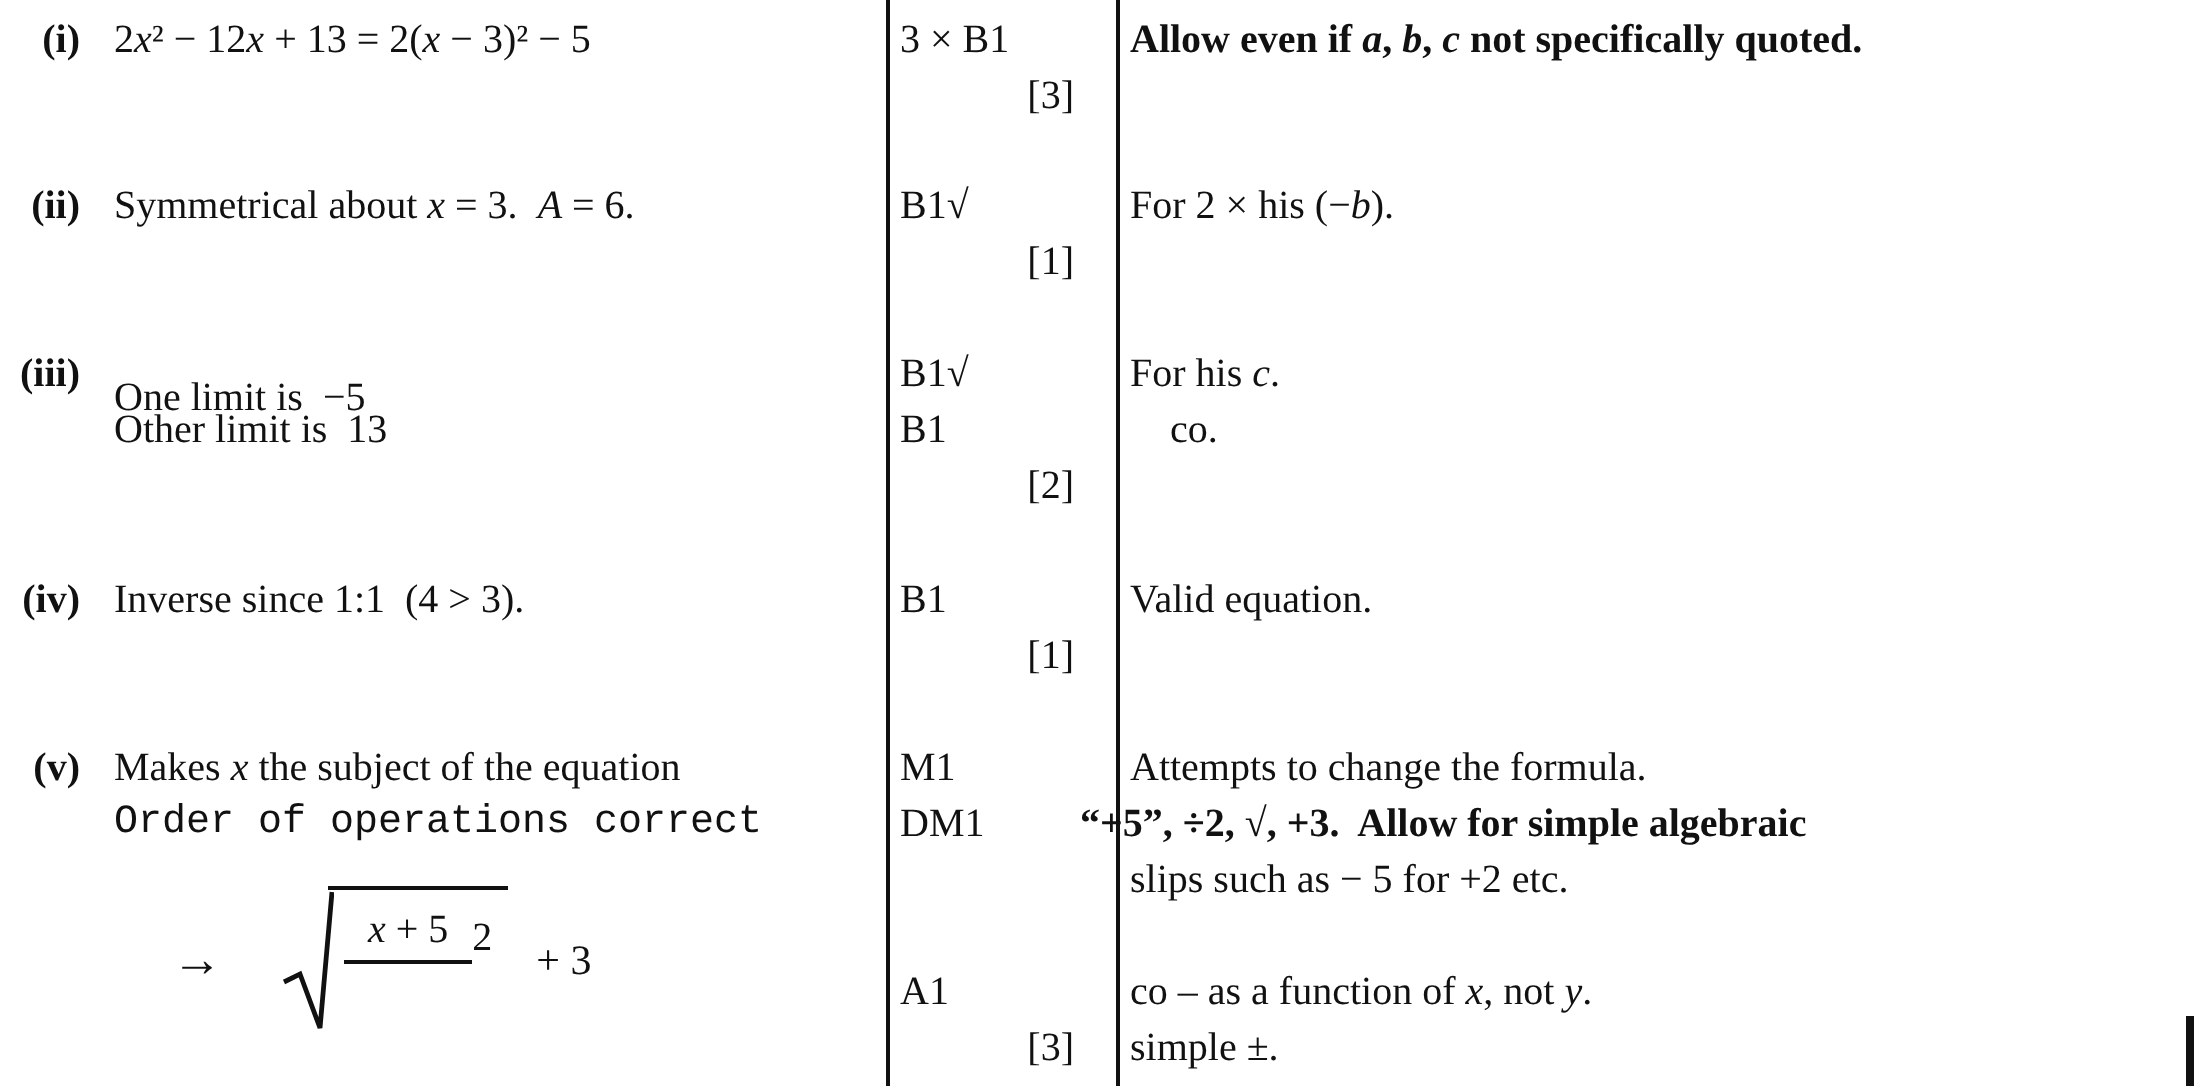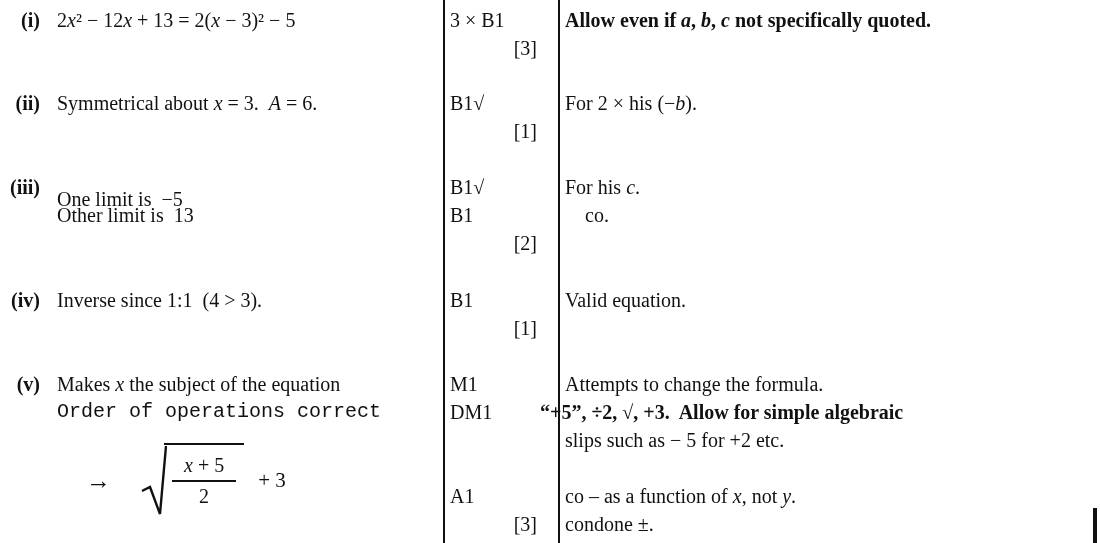--- a/index.html
+++ b/index.html
@@ -55,21 +55,20 @@
   .arrow { font-size: 25px; }
   .sqrt { display: flex; align-items: flex-start; }
   .sqrt svg { display: block; margin-top: 1px; }
   .radicand {
     border-top: 2px solid #111111;
     padding: 8px 8px 0 8px;
     margin-left: -3px;
   }
   .frac {
     display: flex;
-    flex-direction: column;
     align-items: center;
     line-height: 24px;
   }
   .num {
     border-bottom: 2px solid #111111;
     padding: 0 12px 3px 12px;
   }
   .den { padding-top: 2px; }
   .suffix {
     margin-left: 8px;
@@ -117,21 +116,21 @@
   <div class="t" style="left:57px; top:370px;">Makes <i>x</i> the subject of the equation</div>
   <div class="t" style="left:57px; top:398px;font-family:Liberation Mono, monospace;">Order of operations correct</div>
   <div class="t" style="left:450px; top:370px;">M1</div>
   <div class="t" style="left:450px; top:398px;">DM1</div>
   <div class="t" style="left:450px; top:482px;">A1</div>
   <div class="t total" style="top:510px;">[3]</div>
   <div class="t" style="left:565px; top:370px;">Attempts to change the formula.</div>
   <div class="t" style="left:540px; top:398px;font-weight:bold;">“+5”, ÷2, √, +3.&nbsp; Allow for simple algebraic</div>
   <div class="t" style="left:565px; top:426px;">slips such as − 5 for +2 etc.</div>
   <div class="t" style="left:565px; top:482px;">co – as a function of <i>x</i>, not <i>y</i>.</div>
-  <div class="t" style="left:565px; top:510px;">condone ±.</div>
+  <div class="t" style="left:565px; top:510px;">simple ±.</div>
 
   <div class="formula">
     <span class="arrow">→</span>
     <span class="sqrt">
       <svg width="26" height="74" viewBox="0 0 26 74">
         <path d="M1 47 L9 43 L19 70 L25 2" stroke="#111111" stroke-width="2.4" fill="none" stroke-linejoin="miter"></path>
       </svg>
       <span class="radicand">
         <span class="frac">
           <span class="num"><i>x</i> + 5</span>

